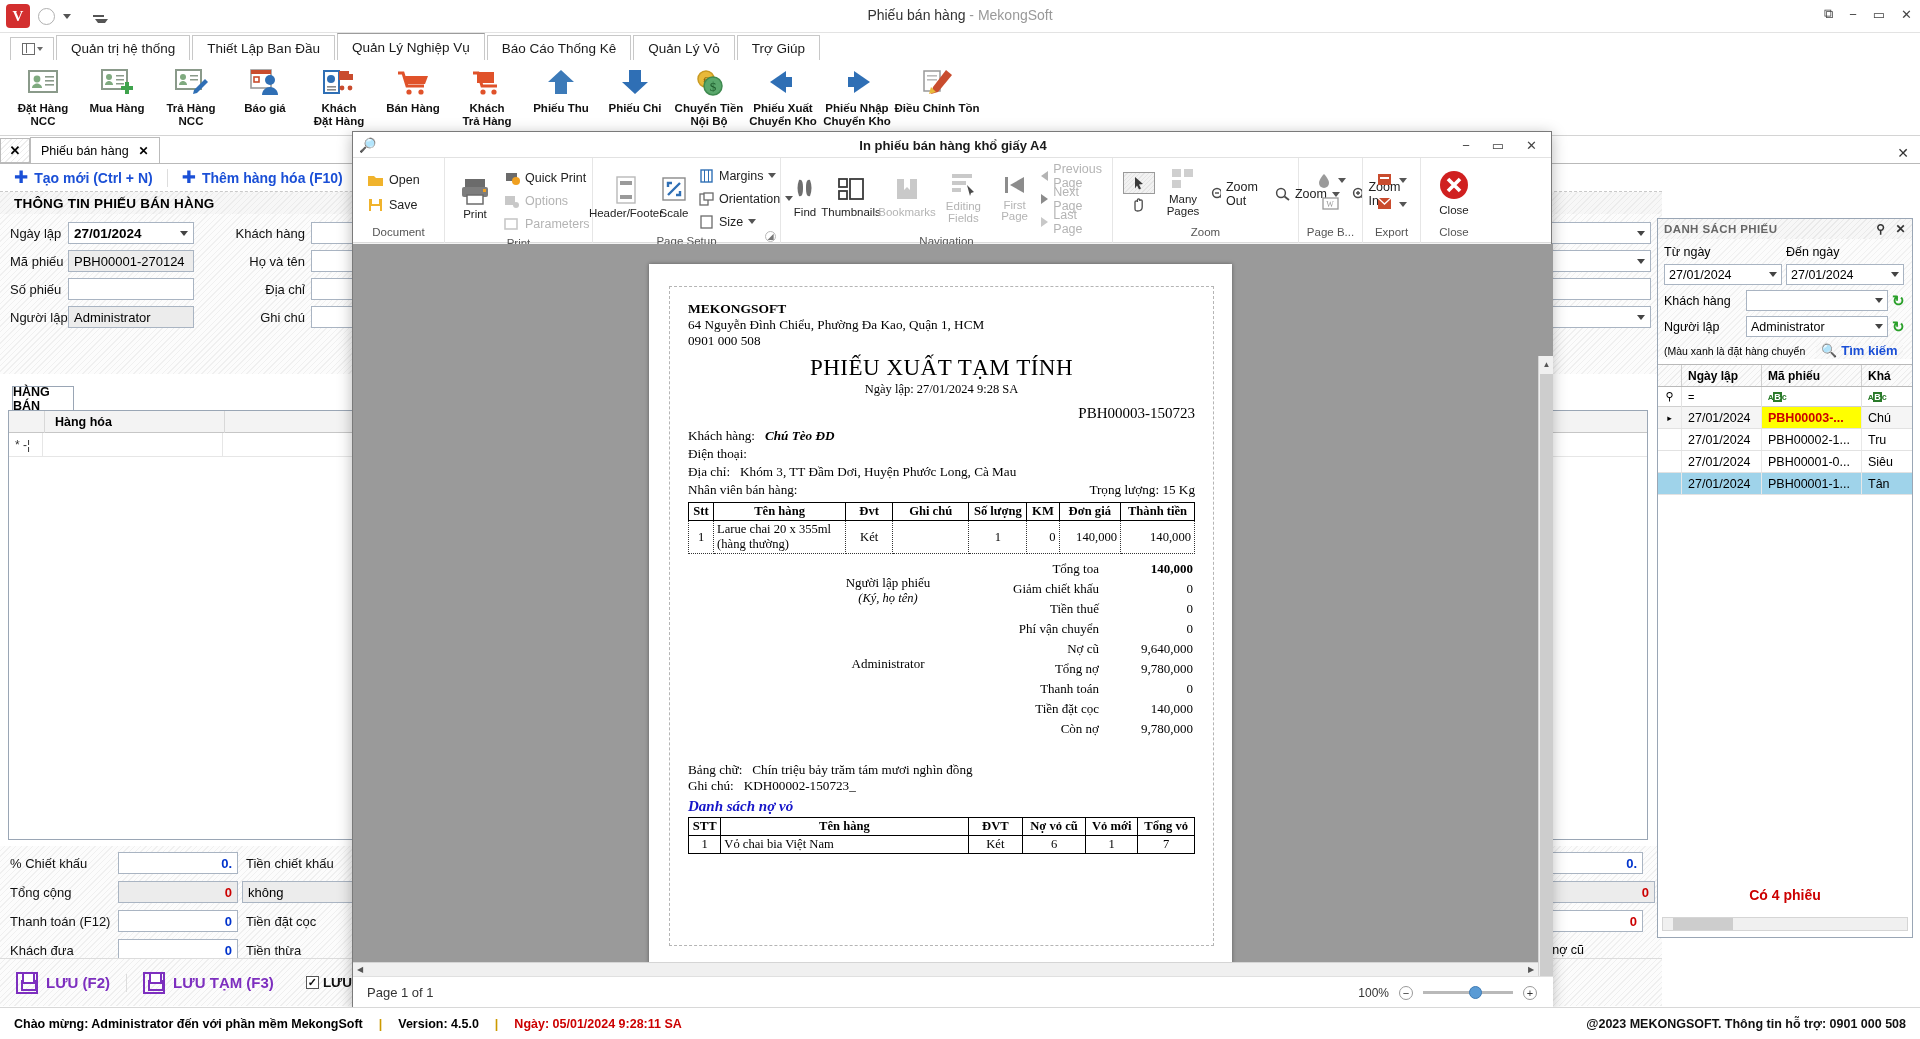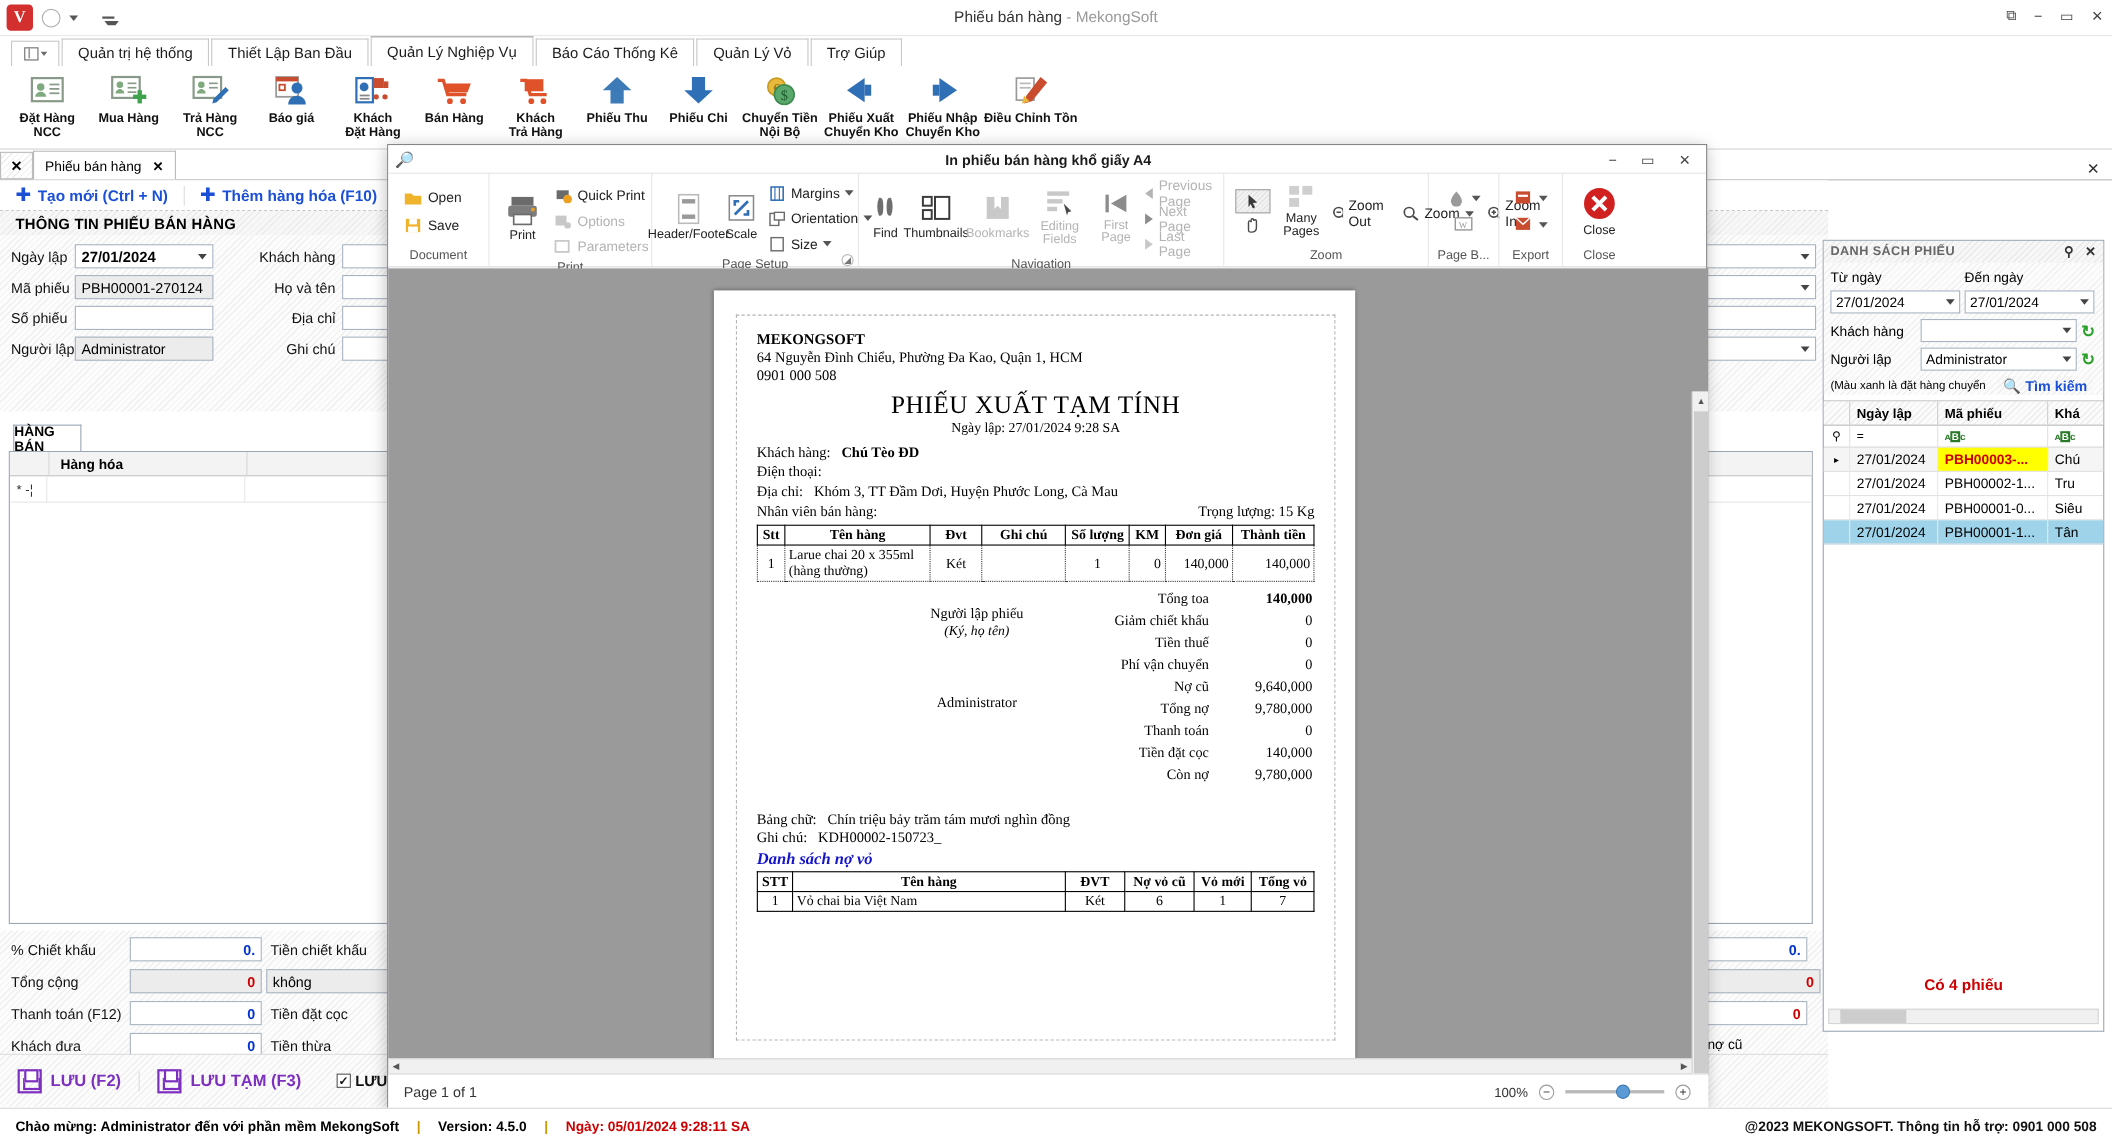--- a/index.html
+++ b/index.html
@@ -142,21 +142,21 @@
   .prev-area{position:absolute;left:0;top:112px;width:1200px;height:734px;background:#9a9a9a;overflow:hidden;}
   .prev-inner{position:absolute;left:6px;top:6px;width:1176px;height:715px;background:#9a9a9a;}
   .page{position:absolute;left:290px;top:14px;width:583px;height:700px;background:#fff;box-shadow:0 0 4px rgba(0,0,0,.4);}
   .pg-in{position:absolute;left:20px;top:22px;width:545px;height:660px;border:1px dashed #b5b5b5;padding:14px 18px;
          font-family:"Liberation Serif",serif;font-size:13.2px;color:#000;}
   .pg-in .co{font-weight:bold;font-size:13.5px;}
   .pg-in .big{text-align:center;font-size:23px;letter-spacing:.5px;margin-top:6px;}
   .pg-in .date{text-align:center;font-size:12.5px;margin-top:1px;}
   .pg-in .code{text-align:right;font-size:15px;margin-top:8px;}
   .kv{margin-top:2px;}
-  .kv b{font-weight:bold;}
+  .kv b{font-weight:bold;font-style:italic;}
   .itbl{width:100%;border-collapse:collapse;margin-top:4px;font-size:12.6px;}
   .itbl th,.itbl td{border:1px dotted #333;padding:1px 3px;text-align:center;}
   .itbl thead th{border:1px solid #000;font-weight:bold;}
   .itbl td.l{text-align:left;}
   .itbl td.r{text-align:right;}
   .sum{margin-top:2px;display:flex;justify-content:flex-end;}
   .sumtbl{font-size:13px;}
   .sumtbl td{padding:1px 0;}
   .sumtbl td.lbl{text-align:right;padding-right:14px;}
   .sumtbl td.val{text-align:right;width:78px;}
@@ -922,20 +922,21 @@
 
   <div class="prev-area">
     <div class="prev-inner">
       <div class="page">
         <div class="pg-in">
           <div class="co">MEKONGSOFT</div>
           <div>64 Nguyễn Đình Chiểu, Phường Đa Kao, Quận 1, HCM</div>
           <div>0901 000 508</div>
           <div class="big">PHIẾU XUẤT TẠM TÍNH</div>
           <div class="date">Ngày lập: 27/01/2024  9:28 SA</div>
+          <div class="code">PBH00003-150723</div>
 
           <div class="kv" style="margin-top:6px">
             <span>Khách hàng:</span>
             &nbsp;&nbsp;<b>Chú Tèo ĐD</b>
           </div>
           <div class="kv">
             <span>Điện thoại:</span>
             <span></span>
           </div>
           <div class="kv">

